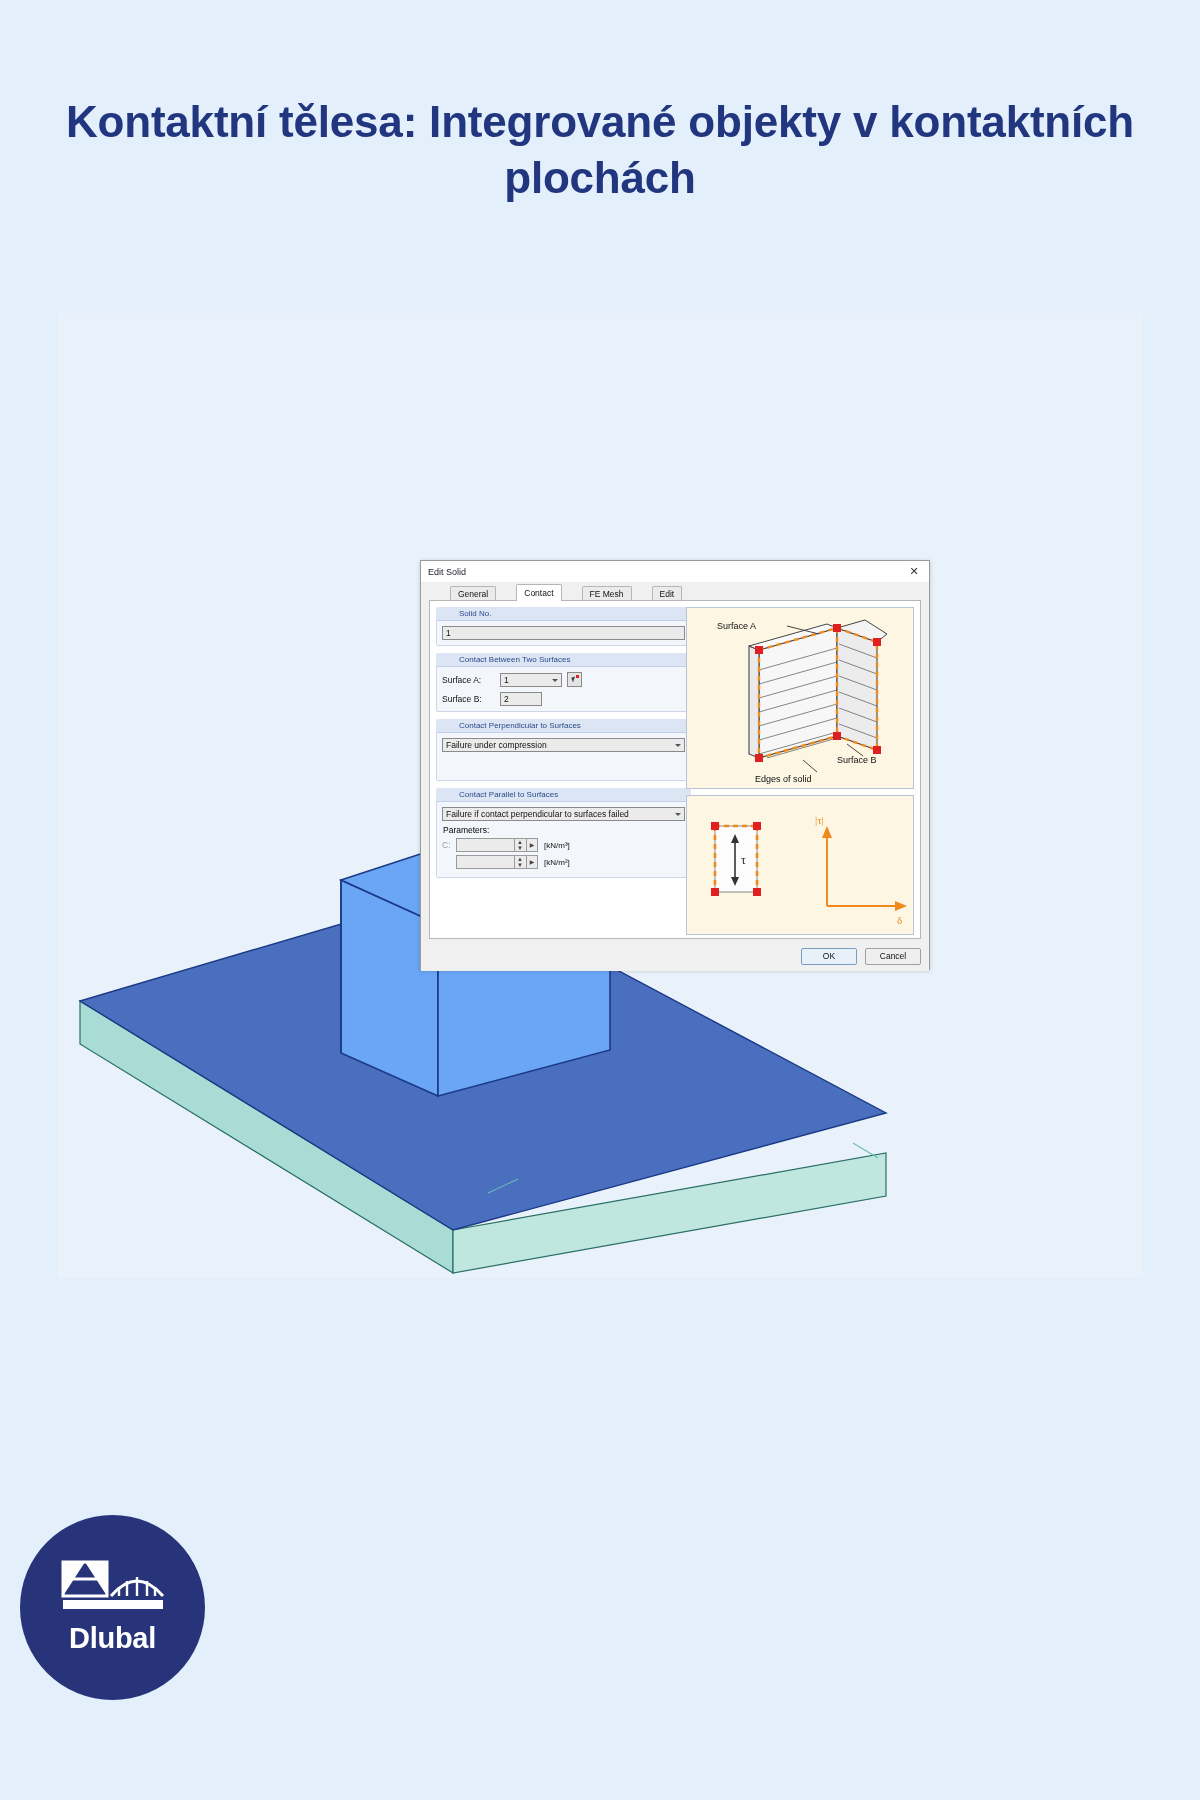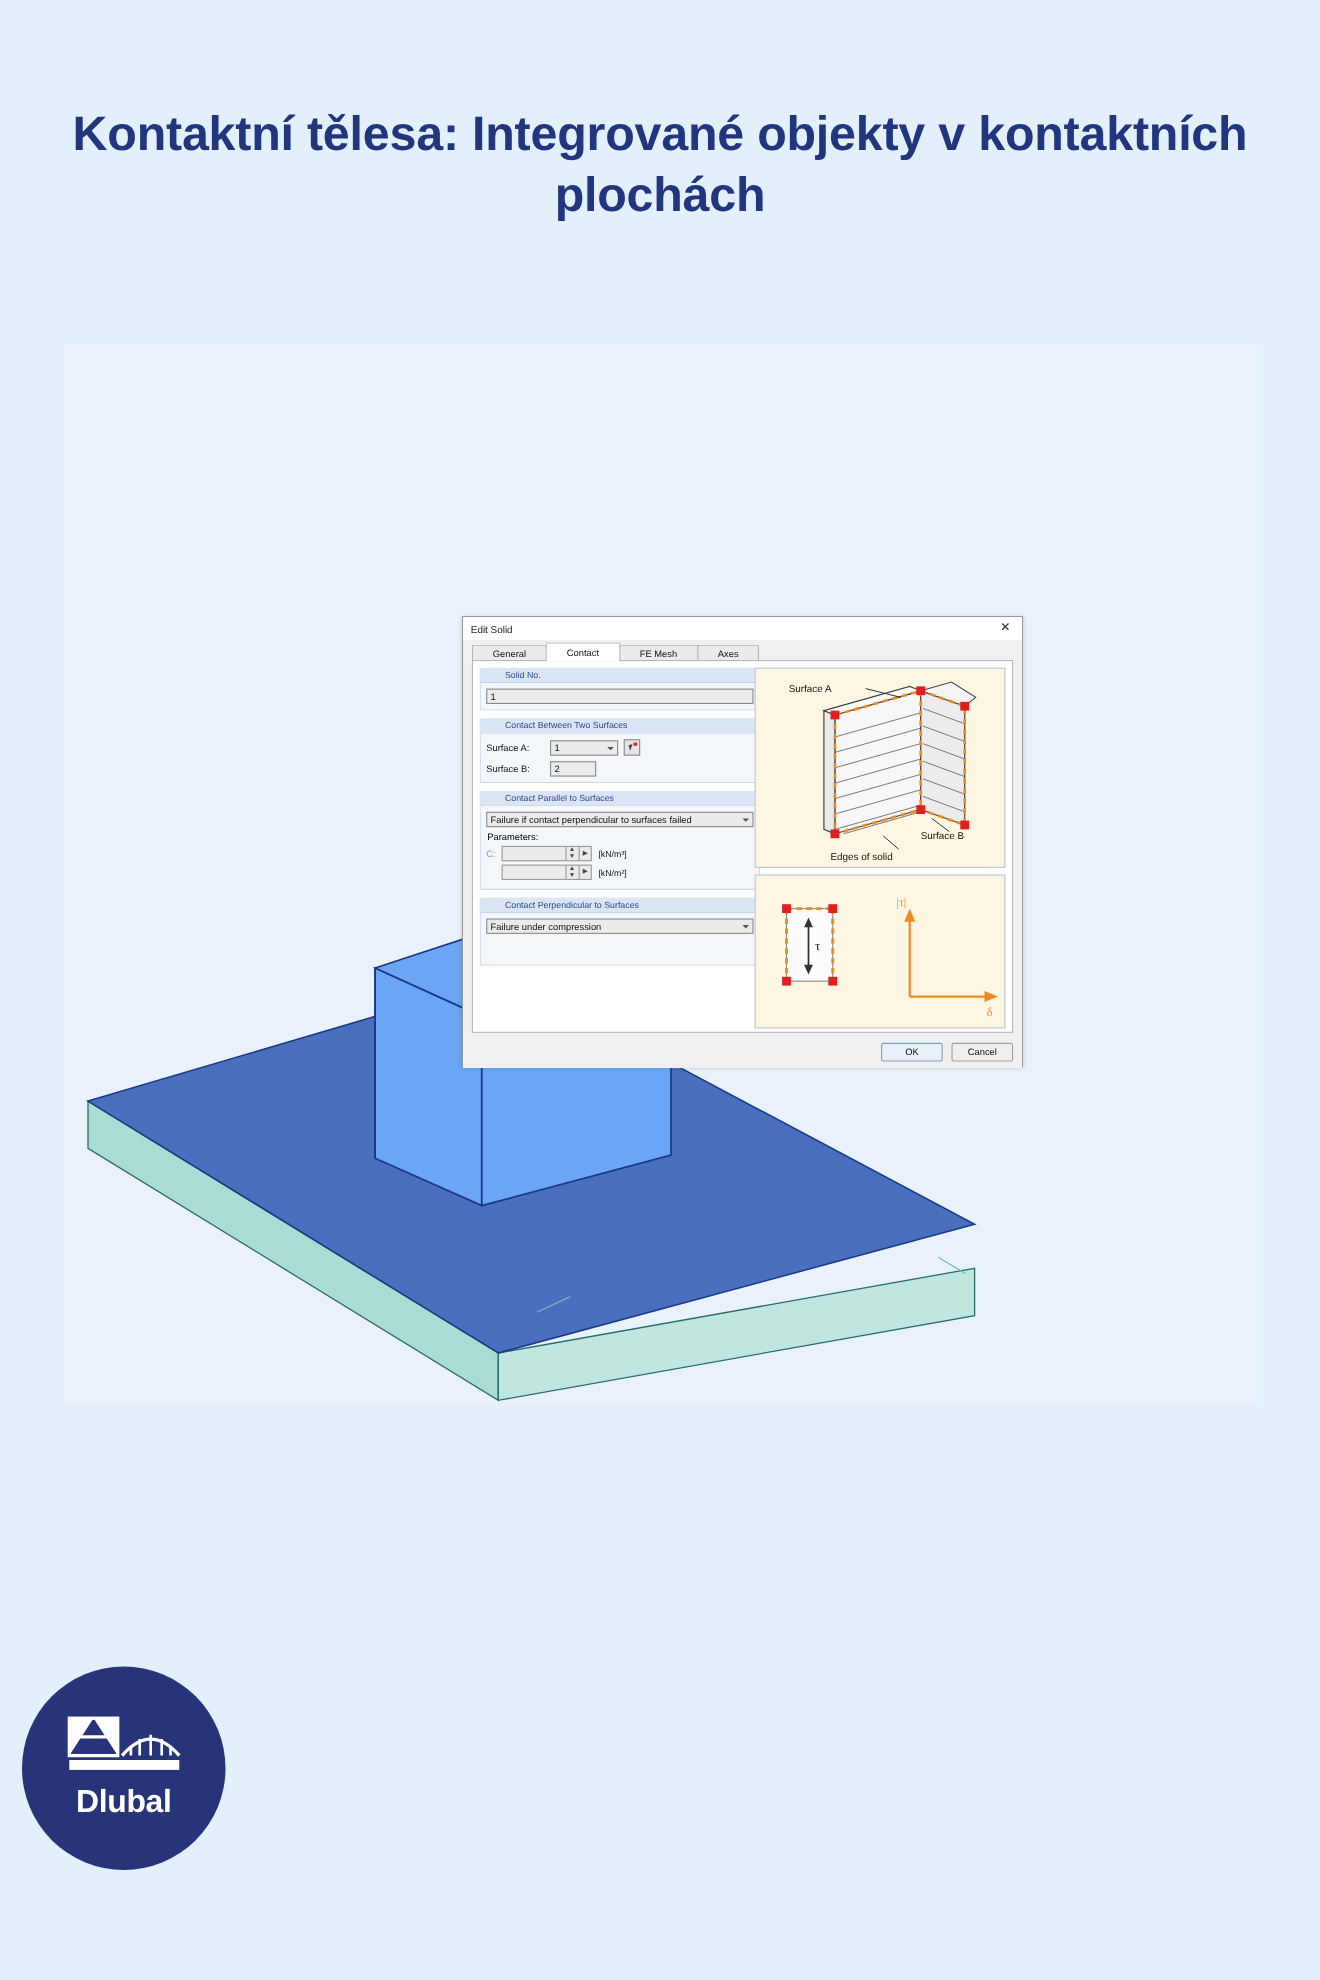--- a/index.html
+++ b/index.html
@@ -52,24 +52,25 @@
     font-size: 11px; color: #333; cursor: pointer;
   }
   .dlg-body { position: relative; height: 389px; background: #f0f0f0; }
 
   .tabstrip {
     position: absolute; left: 8px; top: 2px;
     display: flex; align-items: flex-end; height: 17px;
     font-size: 8.5px;
   }
   .tab {
-    height: 15px; padding: 0 18px; line-height: 15px;
+    height: 15px; padding: 0 7px; line-height: 15px;
     background: #ebebeb; border: 1px solid #b6b6b6; border-bottom: none;
     margin-right: -1px; color: #111;
     border-radius: 2px 2px 0 0;
+    margin-left: 21px;
   }
   .tab.active { background: #ffffff; height: 17px; line-height: 17px; position: relative; z-index: 2; }
 
   .tabpane {
     position: absolute; left: 8px; top: 18px; right: 8px; bottom: 32px;
     background: #ffffff; border: 1px solid #b6b6b6;
   }
 
   .left-col { position: absolute; left: 6px; top: 6px; width: 255px; }
   .right-col { position: absolute; right: 6px; top: 6px; width: 228px; bottom: 8px; }
@@ -215,21 +216,21 @@
       <div class="dlg-title">Edit Solid</div>
       <div class="dlg-close">✕</div>
     </div>
 
     <div class="dlg-body">
 
       <div class="tabstrip">
         <div class="tab">General</div>
         <div class="tab active">Contact</div>
         <div class="tab">FE Mesh</div>
-        <div class="tab">Axes</div>
+        <div class="tab">Edit</div>
       </div>
 
       <div class="tabpane">
 
         <div class="left-col">
 
           <div class="group">
             <div class="group-hd">Solid No.</div>
             <div class="group-bd">
               <div class="txtbox txt-wide">1</div>
@@ -251,20 +252,30 @@
                 </div>
               </div>
               <div class="field-row">
                 <div class="fld-label">Surface B:</div>
                 <div class="txtbox" style="width:42px">2</div>
               </div>
             </div>
           </div>
 
           <div class="group">
+            <div class="group-hd">Contact Perpendicular to Surfaces</div>
+            <div class="group-bd tall-bd">
+              <div class="combo combo-full">
+                <span>Failure under compression</span>
+                <span class="caret"></span>
+              </div>
+            </div>
+          </div>
+
+          <div class="group">
             <div class="group-hd">Contact Parallel to Surfaces</div>
             <div class="group-bd">
               <div class="combo combo-full">
                 <span>Failure if contact perpendicular to surfaces failed</span>
                 <span class="caret"></span>
               </div>
               <div class="params-label">Parameters:</div>
               <div class="param-row">
                 <div class="param-key">C:</div>
                 <div class="spin">
@@ -273,30 +284,20 @@
                 </div>
                 <div class="unit">[kN/m³]</div>
               </div>
               <div class="param-row">
                 <div class="param-key"></div>
                 <div class="spin">
                   <span class="upd">▲<br>▼</span>
                   <span class="arrowbtn">▶</span>
                 </div>
                 <div class="unit">[kN/m²]</div>
-              </div>
-            </div>
-          </div>
-
-          <div class="group">
-            <div class="group-hd">Contact Perpendicular to Surfaces</div>
-            <div class="group-bd tall-bd">
-              <div class="combo combo-full">
-                <span>Failure under compression</span>
-                <span class="caret"></span>
               </div>
             </div>
           </div>
 
         </div>
 
         <div class="right-col">
 
           <div class="imgpanel top">
             <svg width="226" height="180" viewBox="0 0 226 180">

